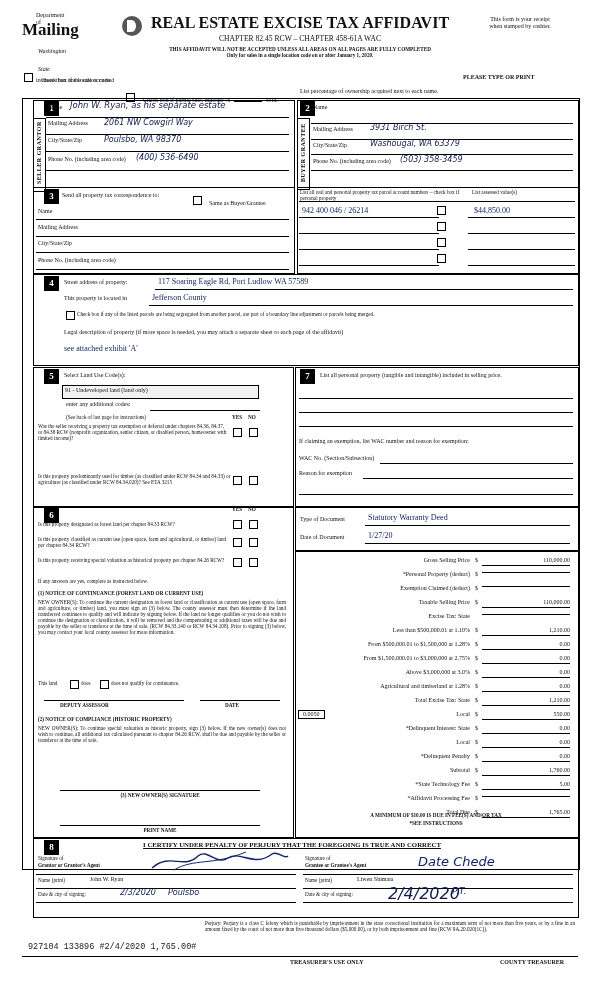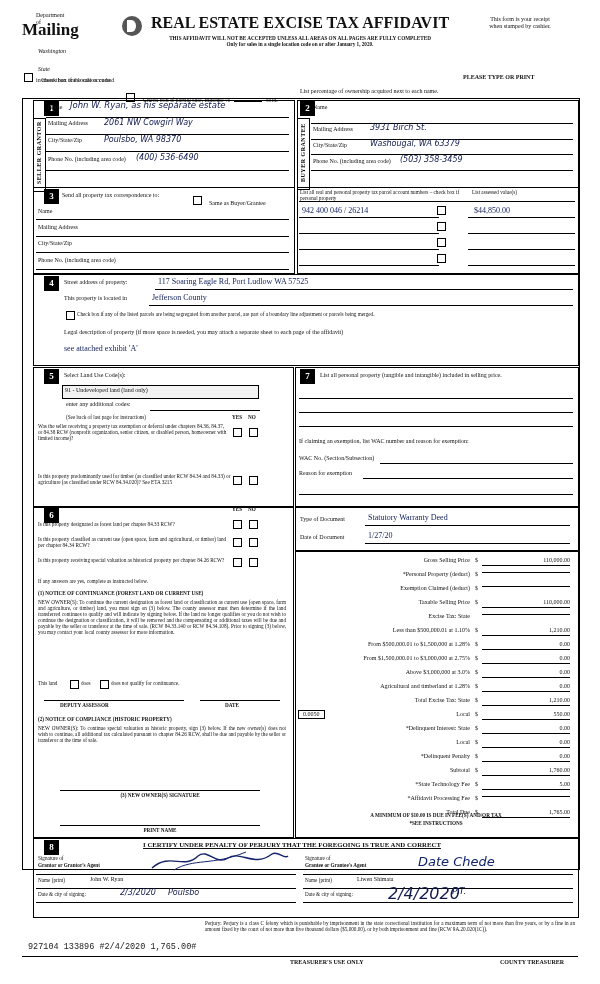--- a/index.html
+++ b/index.html
@@ -32,20 +32,21 @@
 
   <div class="abs" style="left:22px;top:12px;">
     <div class="xs" style="position:absolute;left:14px;top:0px;">Department of</div>
     <div class="abs" style="left:0px;top:8px;font-size:17px;font-weight:bold;font-family:'Liberation Serif',serif;">Mailing</div>
     <div class="abs" style="left:16px;top:27px;" class2=""><span class="xs it">Washington State</span></div>
     <div class="abs logo-circle" style="left:100px;top:4px;"></div>
   </div>
 
   <div class="abs ctr" style="left:150px;top:14px;width:300px;">
     <div class="b" style="font-size:16px;">REAL ESTATE EXCISE TAX AFFIDAVIT</div>
+    <div class="m" style="margin-top:2px;">CHAPTER 82.45 RCW – CHAPTER 458-61A WAC</div>
     <div class="tiny b" style="margin-top:3px;">THIS AFFIDAVIT WILL NOT BE ACCEPTED UNLESS ALL AREAS ON ALL PAGES ARE FULLY COMPLETED</div>
     <div class="tiny b">Only for sales in a single location code on or after January 1, 2020.</div>
   </div>
 
   <div class="abs ctr" style="left:460px;top:16px;width:120px;">
     <div class="xs">This form is your receipt</div>
     <div class="xs">when stamped by cashier.</div>
   </div>
 
   <div class="abs" style="left:24px;top:68px;">
@@ -140,21 +141,21 @@
   <div class="abs ln" style="left:299px;top:249px;width:140px;"></div>
   <div class="abs ln" style="left:468px;top:249px;width:107px;"></div>
 
   <div class="abs cb" style="left:437px;top:254px;"></div>
   <div class="abs ln" style="left:299px;top:265px;width:140px;"></div>
   <div class="abs ln" style="left:468px;top:265px;width:107px;"></div>
 
   <div class="abs numbox" style="left:44px;top:276px;">4</div>
   <div class="abs box" style="left:33px;top:274px;width:544px;height:90px;"></div>
   <div class="abs xs" style="left:64px;top:279px;">Street address of property:</div>
-  <div class="abs hand2" style="left:158px;top:277px;font-size:8px;">117 Soaring Eagle Rd, Port Ludlow WA 57525</div>
+  <div class="abs hand2" style="left:158px;top:277px;font-size:8px;">117 Soaring Eagle Rd, Port Ludlow WA 57589</div>
   <div class="abs ln" style="left:155px;top:289px;width:418px;"></div>
 
   <div class="abs xs" style="left:64px;top:295px;">This property is located in</div>
   <div class="abs hand2" style="left:152px;top:293px;font-size:8px;">Jefferson County</div>
   <div class="abs ln" style="left:149px;top:305px;width:424px;"></div>
 
   <div class="abs cb" style="left:66px;top:311px;"></div>
   <div class="abs tiny" style="left:77px;top:311px;width:480px;">Check box if any of the listed parcels are being segregated from another parcel, are part of a boundary line adjustment or parcels being merged.</div>
 
   <div class="abs xs" style="left:64px;top:329px;width:490px;">Legal description of property (if more space is needed, you may attach a separate sheet to each page of the affidavit)</div>

